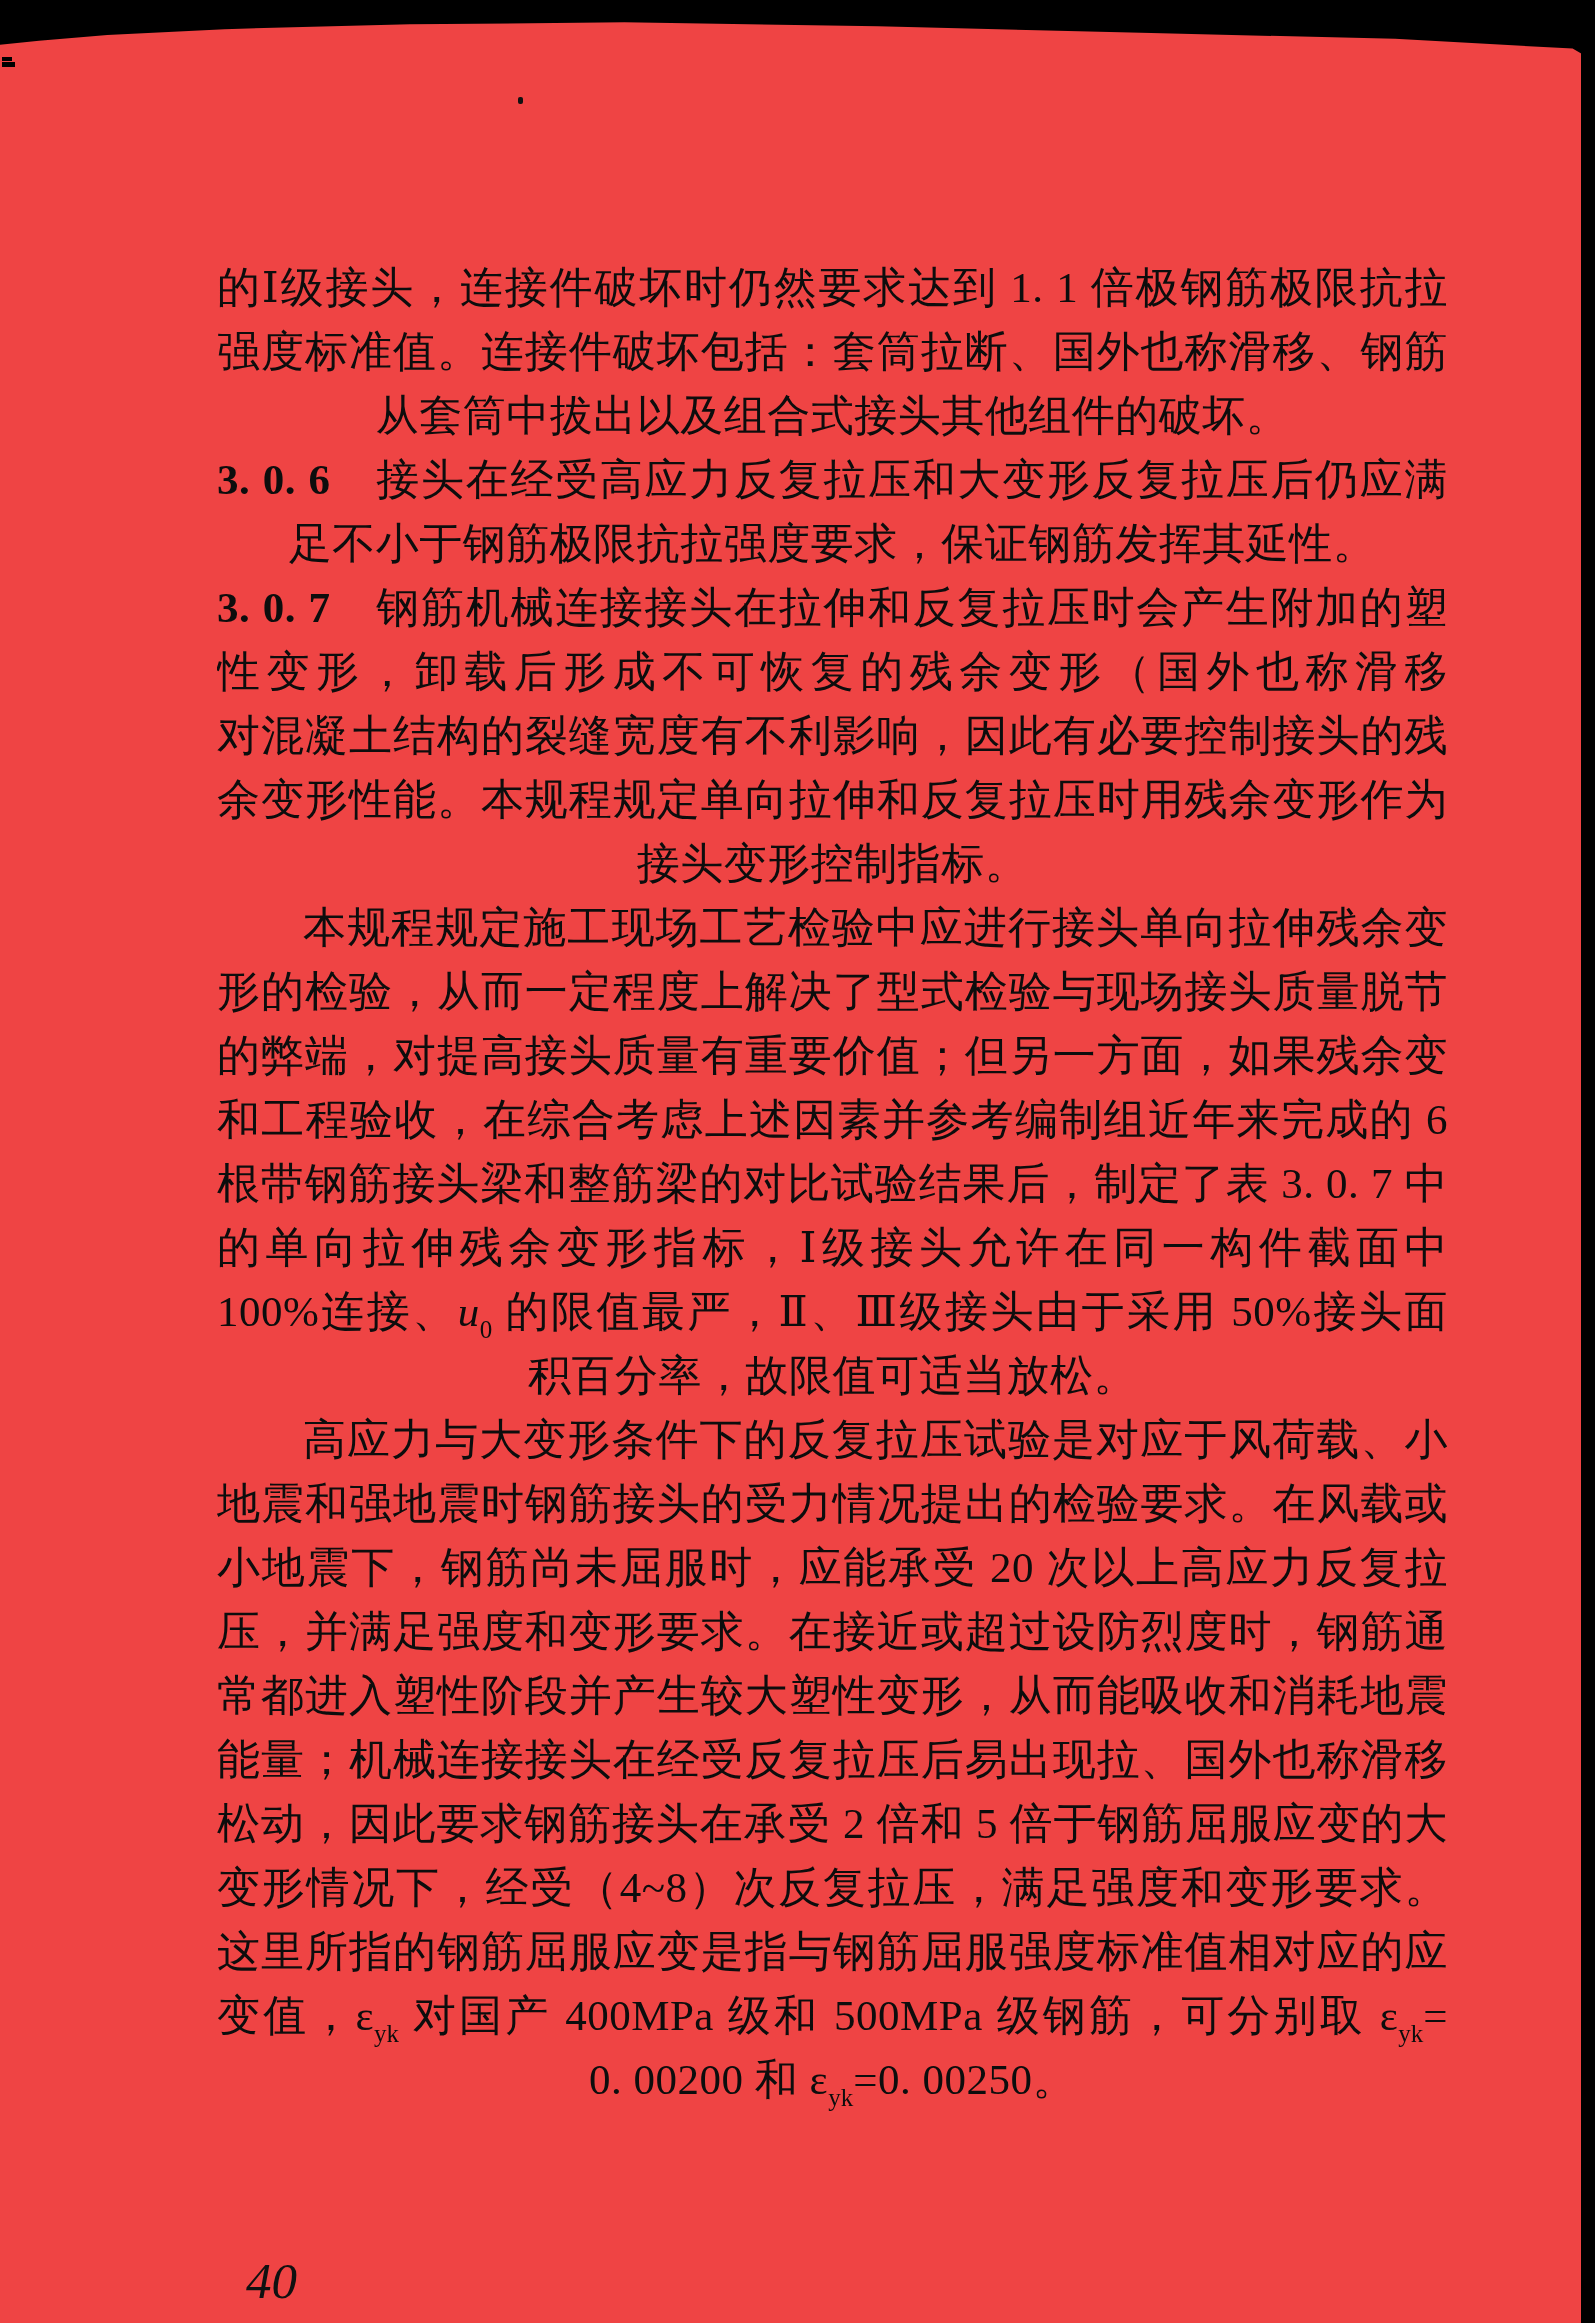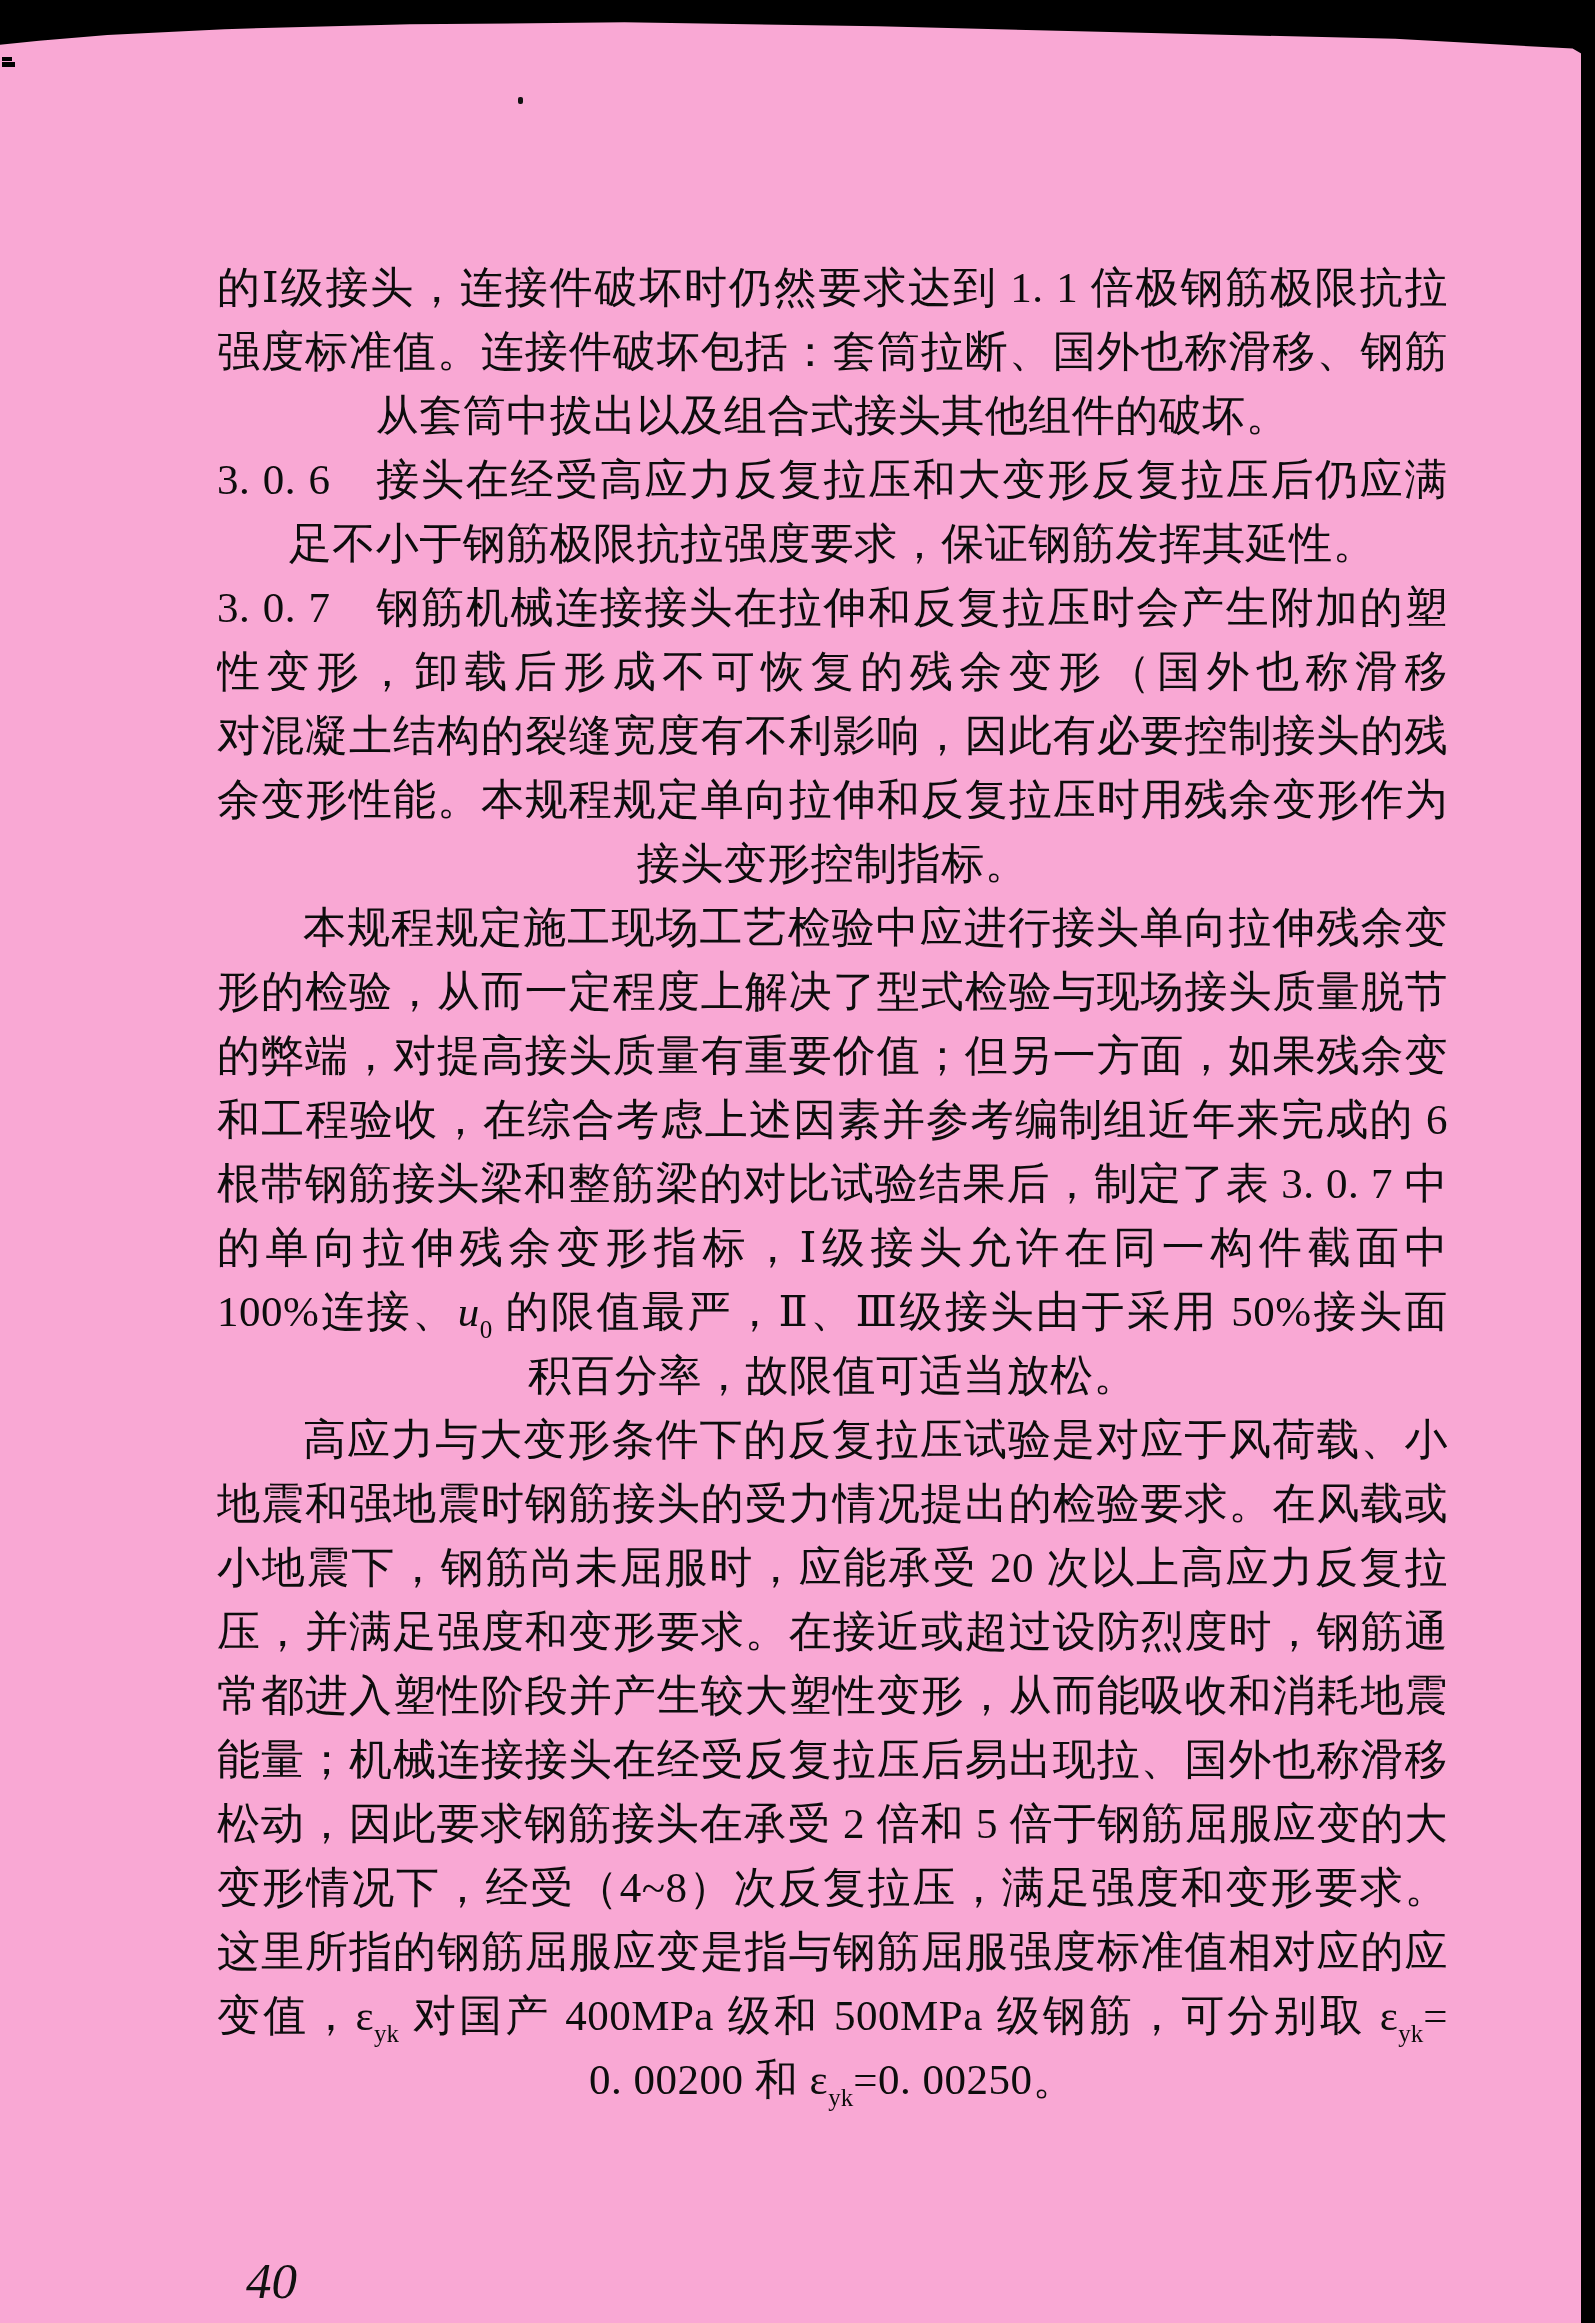--- a/index.html
+++ b/index.html
@@ -1,20 +1,20 @@
 <!DOCTYPE html>
 <html><head>
 <meta charset="utf-8">
 <style>
   html, body { margin: 0; padding: 0; background: #ffffff; }
   .page {
     position: relative;
     width: 1596px;
     height: 2323px;
-    background: #f9a8d4;
+    background: #ef4444;
     overflow: hidden;
     font-family: "Liberation Serif", "DejaVu Serif", serif;
     color: #0d0d0d;
   }
   
   .top-band { position: absolute; left: 0; top: 0; width: 1596px; height: 68px; }
   .right-band {
     position: absolute; top: 0; right: 0; width: 14.6px; height: 2323px;
     background: #000;
   }
@@ -37,21 +37,21 @@
     letter-spacing: 0.5px;
   }
   .line.j {
     white-space: normal;
     text-align: justify;
     text-align-last: justify;
     overflow: hidden;
     height: 64px;
   }
   .line.ind { text-indent: 86px; }
-  .b { font-weight: normal; }
+  .b { font-weight: bold; }
   .i { font-style: italic; }
   .sub {
     font-size: 25px;
     vertical-align: -11.7px;
     letter-spacing: 0;
   }
   .page-number {
     position: absolute;
     left: 246px;
     top: 2216px;

